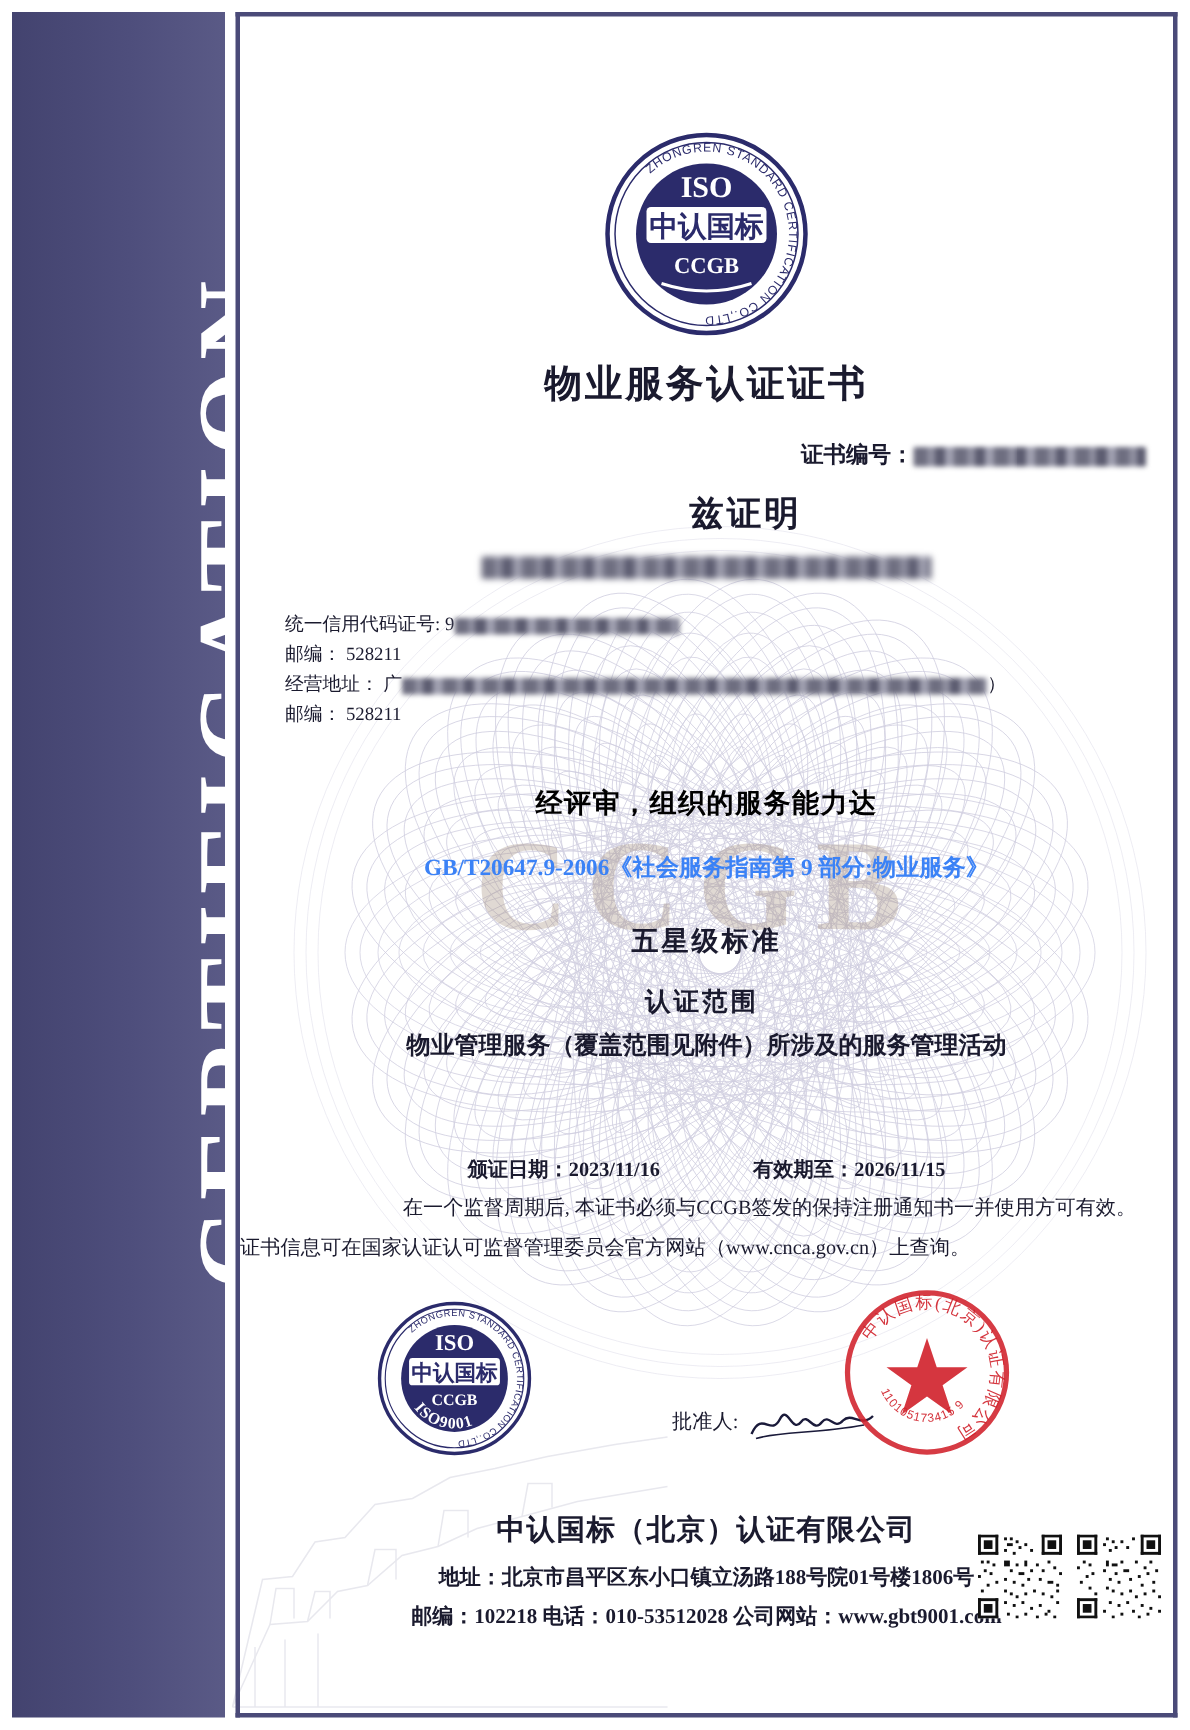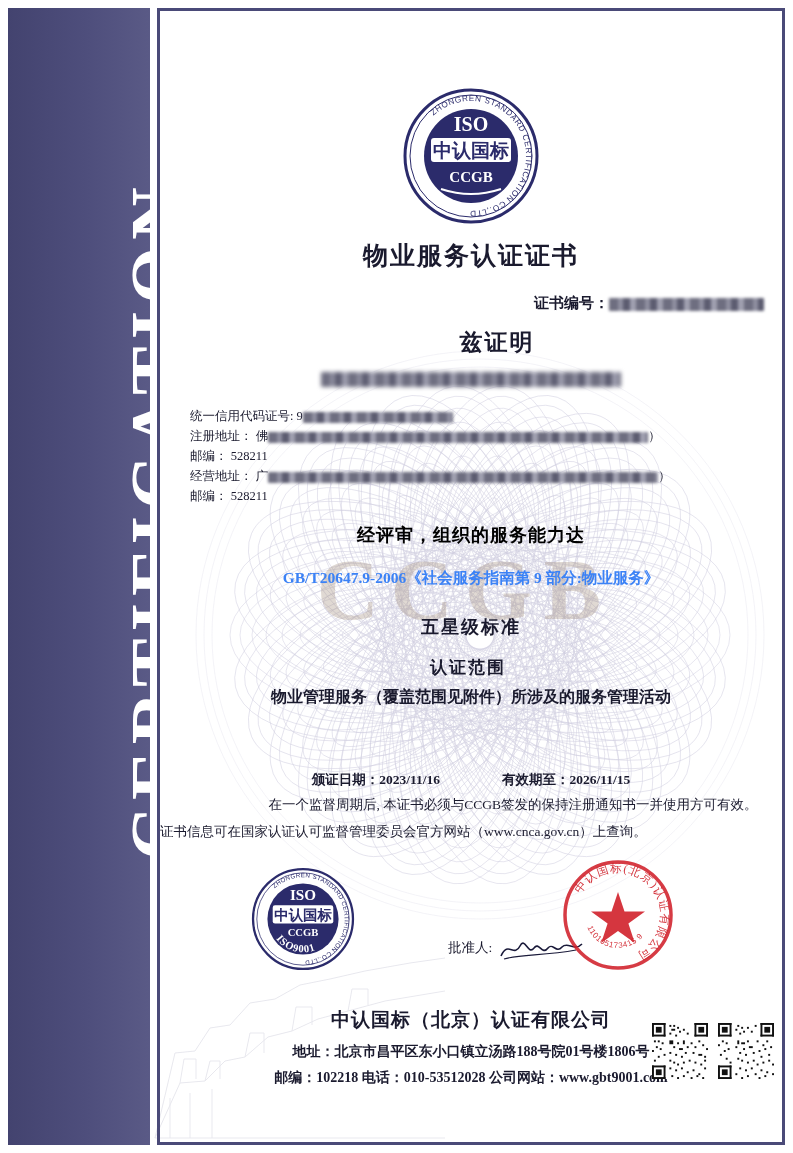--- a/index.html
+++ b/index.html
@@ -418,24 +418,20 @@
     <div class="hereby">兹证明</div>
 
     <div class="company-line">
       <span class="redacted"></span>
     </div>
 
     <div class="info-block">
       <div class="info-row">
         <span class="info-label">统一信用代码证号:</span>
         <span>9</span><span class="redacted" style="width:150px"></span>
-      </div>
-      <div class="info-row">
-        <span class="info-label">注册地址：</span>
-        <span>佛</span><span class="redacted" style="width:380px"></span><span>）</span>
       </div>
       <div class="info-row">
         <span class="info-label">邮编：</span>
         <span>528211</span>
       </div>
       <div class="info-row">
         <span class="info-label">经营地址：</span>
         <span>广</span><span class="redacted" style="width:390px"></span><span>）</span>
       </div>
       <div class="info-row">

